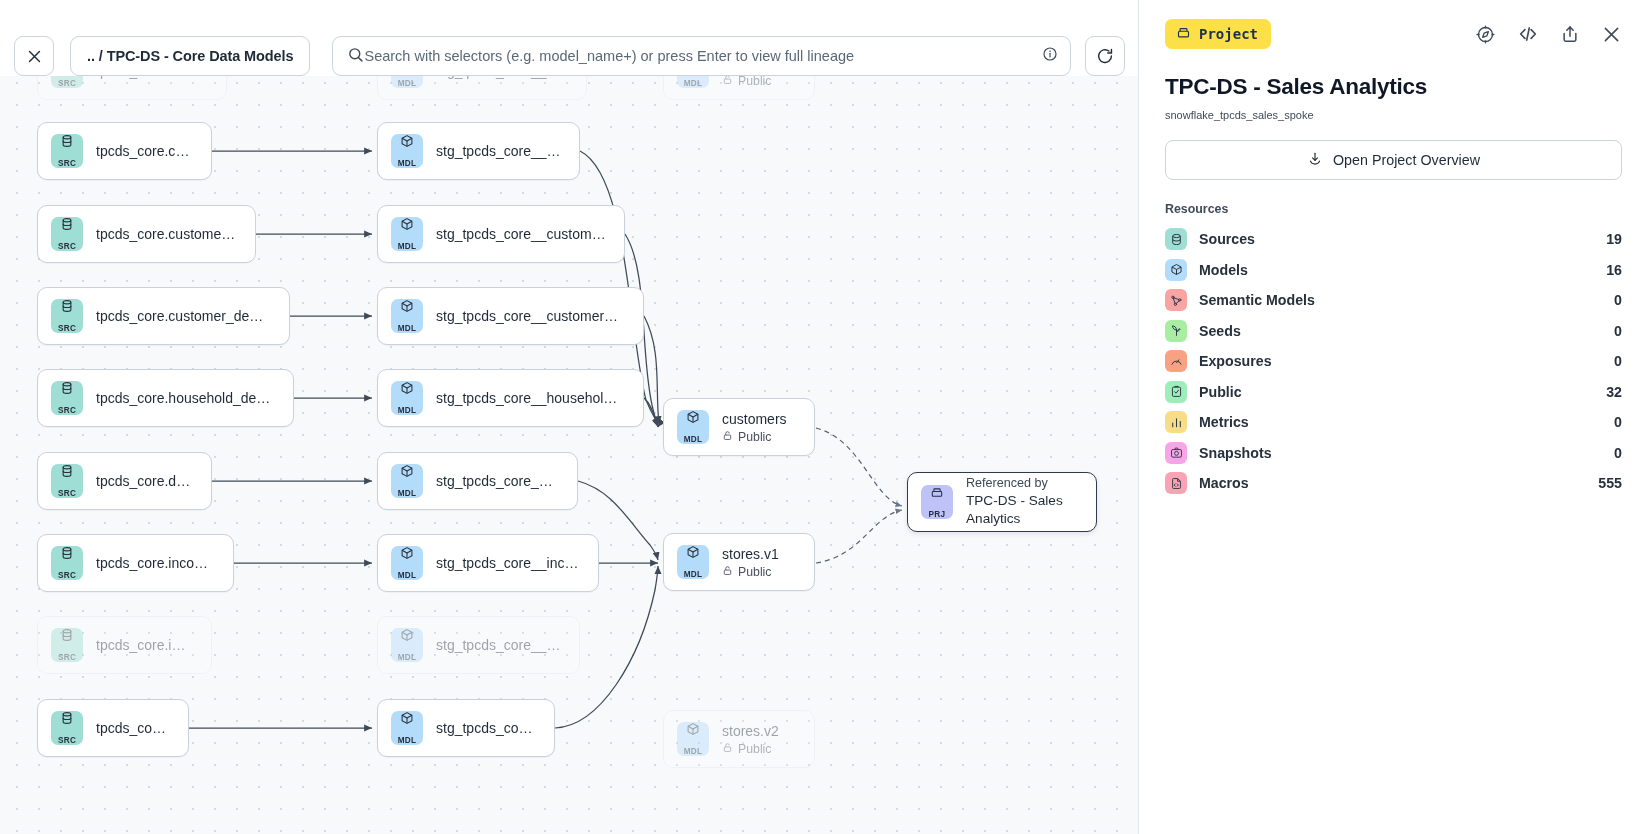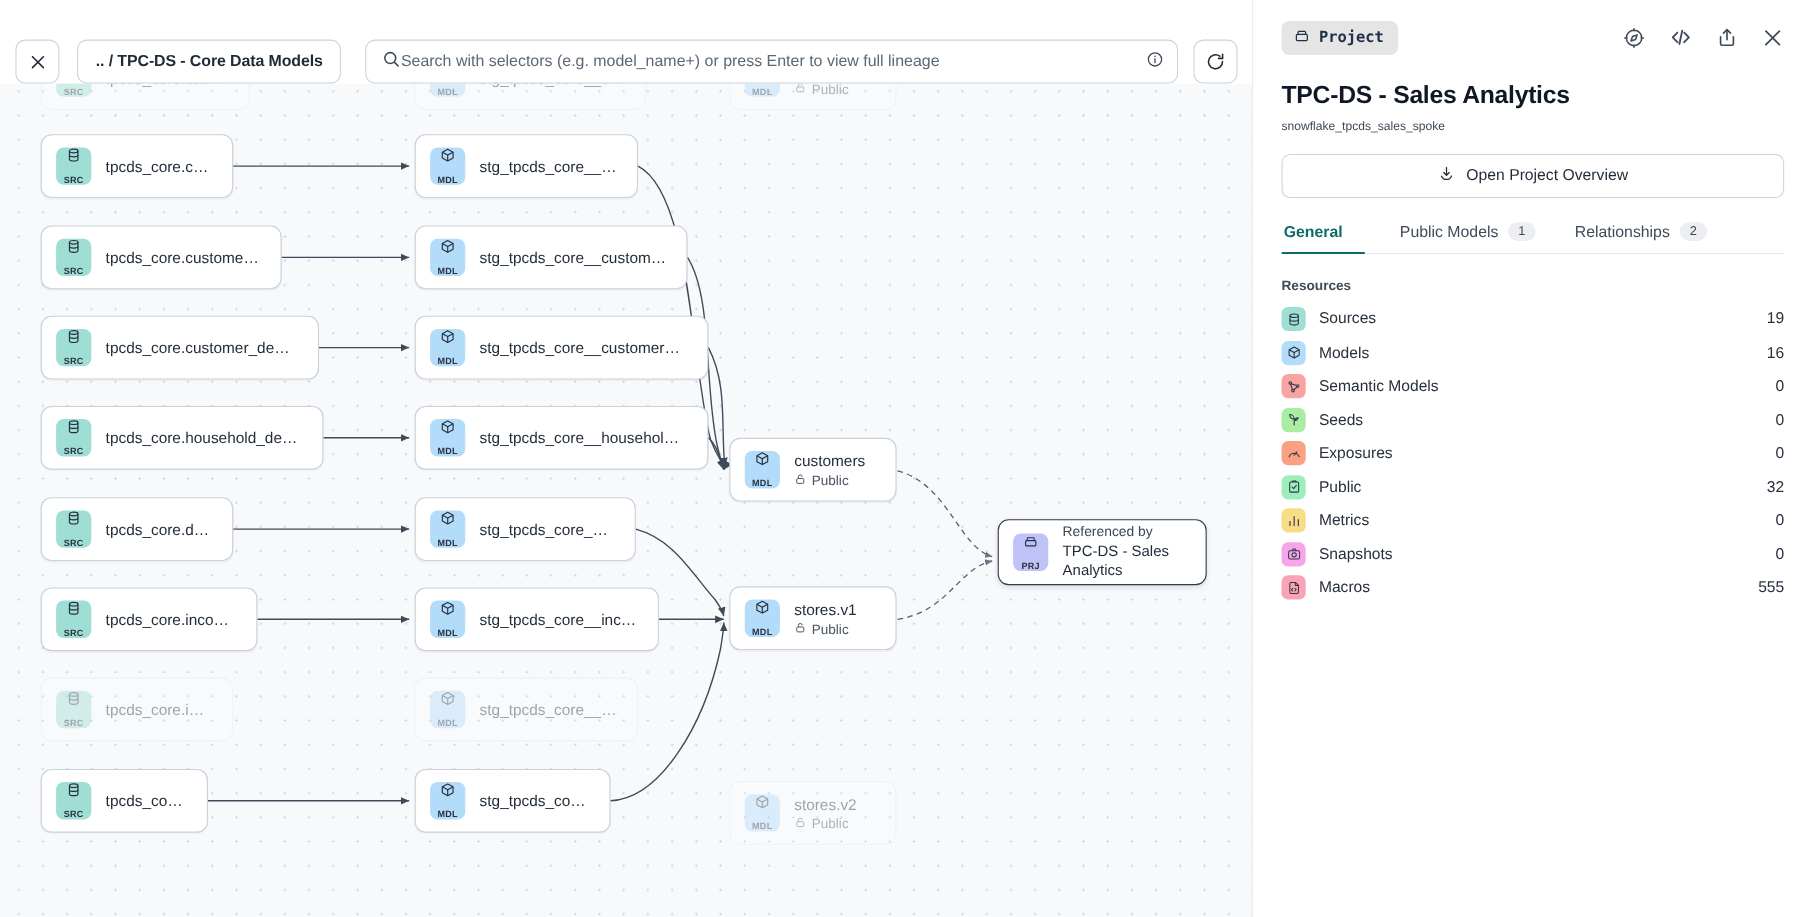--- a/index.html
+++ b/index.html
@@ -87,21 +87,21 @@
   .node-title { font-size: 14px; color: #1f2a37; white-space: nowrap; overflow: hidden; text-overflow: ellipsis; }
   .node-sub { display: flex; align-items: center; gap: 5px; font-size: 12.3px; color: #47525f; margin-top: 3px; }
   .node-kicker { font-size: 12.6px; color: #3d4855; line-height: 1.25; }
   .node-strong { font-size: 13.6px; color: #1f2a37; line-height: 1.3; }
 
   
   .panel { width: 509px; height: 834px; background: #fff; padding: 0 26px; position: relative; }
   .panel-top { display: flex; align-items: center; height: 56px; padding-top: 12px; }
   .proj-chip {
     display: inline-flex; align-items: center; gap: 8px;
-    background: #e5e5e5; color: #21304a; border-radius: 7px;
+    background: #fde047; color: #21304a; border-radius: 7px;
     padding: 6px 13px 6px 11px; font-size: 14px; font-weight: 600;
     font-family: "DejaVu Sans Mono", monospace; cursor: pointer;
   }
   .panel-actions { margin-left: auto; display: flex; align-items: center; gap: 21px; }
   .pa-btn { cursor: pointer; display: flex; align-items: center; color: #3f4a59; }
   h1.proj-title { font-size: 22.5px; color: #101828; font-weight: 700; letter-spacing: -0.25px; margin-top: 18px; }
   .proj-sub { font-size: 11px; color: #3f4a59; margin-top: 9px; }
   .overview-btn {
     margin-top: 19px; height: 40px; width: 100%;
     border: 1px solid #ccd3dd; border-radius: 8px; background: #fff;
@@ -117,21 +117,21 @@
   .tab.active { color: #0d6b6b; font-weight: 700; }
   .tab.active::after {
     content: ""; position: absolute; left: 0; right: 14px; bottom: -1px;
     height: 2.5px; background: #0d6b6b; border-radius: 2px;
   }
   .tab-count {
     background: #eceef2; color: #3f4a59; border-radius: 10px;
     font-size: 11.6px; padding: 2px 9px; font-weight: 400; min-width: 24px; text-align: center;
   }
   .res-head { font-size: 12.4px; font-weight: 700; color: #3f4a59; margin-top: 22px; margin-bottom: 8px; }
-  .res-row { display: flex; align-items: center; height: 30.5px; }
+  .res-row { display: flex; align-items: center; height: 30.5px; font-weight: bold; }
   .res-icon {
     width: 22px; height: 22px; border-radius: 6px; flex: none;
     display: flex; align-items: center; justify-content: center; color: #2d3645;
   }
   .res-label { margin-left: 12px; font-size: 14.2px; color: #27303d; }
   .res-val { margin-left: auto; font-size: 14.2px; color: #27303d; }
 </style>
 </head>
 <body>
 
@@ -583,33 +583,20 @@
       <span>
         <svg width="16" height="16" viewBox="0 0 24 24" fill="none" stroke="#1f2a37" stroke-width="1.7" stroke-linecap="round" stroke-linejoin="round">
           <path d="M12 3.5 V13.8"></path>
             <path d="M8.3 10.3 L12 14 L15.7 10.3"></path>
           <path d="M5.2 15.2 a7.4 7.4 0 0 0 13.6 0"></path>
         </svg>
       </span>
       <span>Open Project Overview</span>
     </div>
 
-    <div class="tabs" id="tabs">
-        <div class="tab active">
-          <span>General</span>
-        </div>
-        <div class="tab">
-          <span>Public Models</span>
-          <span class="tab-count">1</span>
-        </div>
-        <div class="tab">
-          <span>Relationships</span>
-          <span class="tab-count">2</span>
-        </div>
-      </div>
 
     <div class="res-head">Resources</div>
     <div id="res-list">
         <div class="res-row">
           <span class="res-icon" style="background:#9fded4">
             <svg width="13" height="13" viewBox="0 0 24 24" fill="none" stroke="#27303d" stroke-width="1.8">
               <ellipse cx="12" cy="5.6" rx="7" ry="2.9"></ellipse>
               <path d="M5 5.6 V18.4 c0 1.6 3.1 2.9 7 2.9 s7-1.3 7-2.9 V5.6"></path>
               <path d="M5 11.8 c0 1.6 3.1 2.9 7 2.9 s7-1.3 7-2.9"></path>
             </svg>

